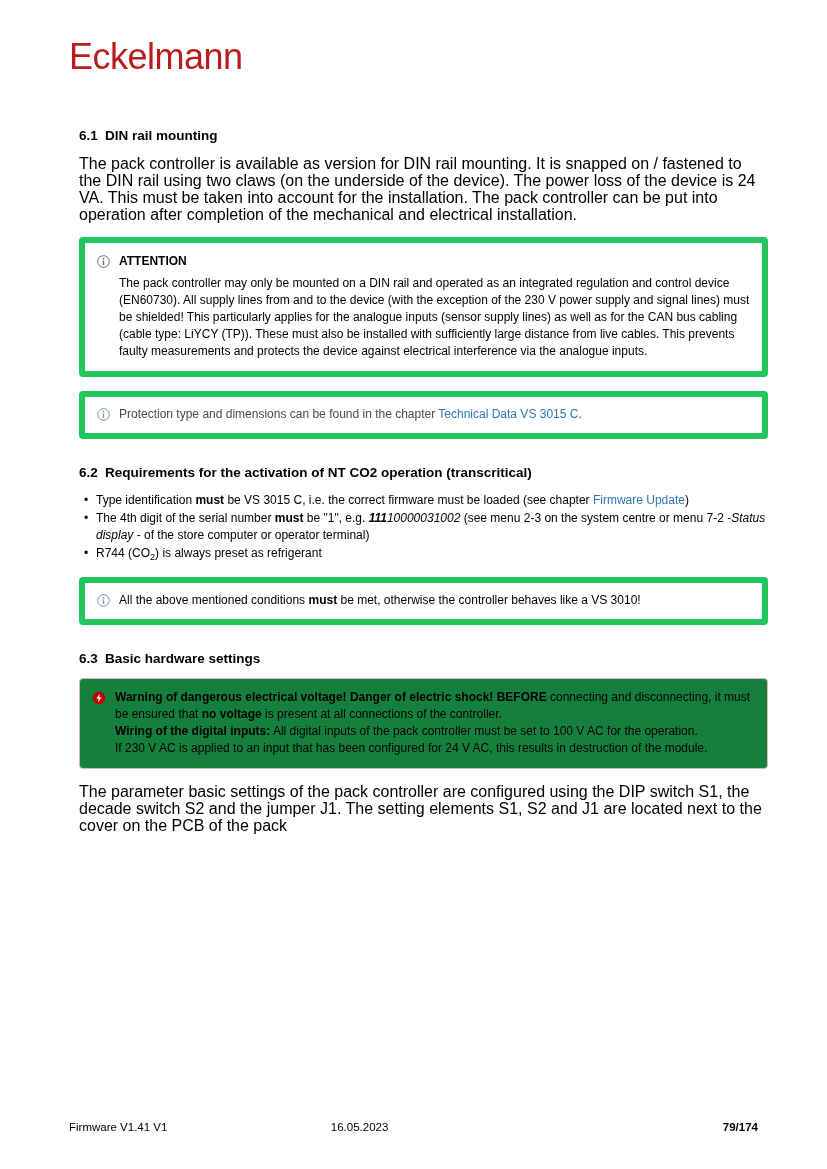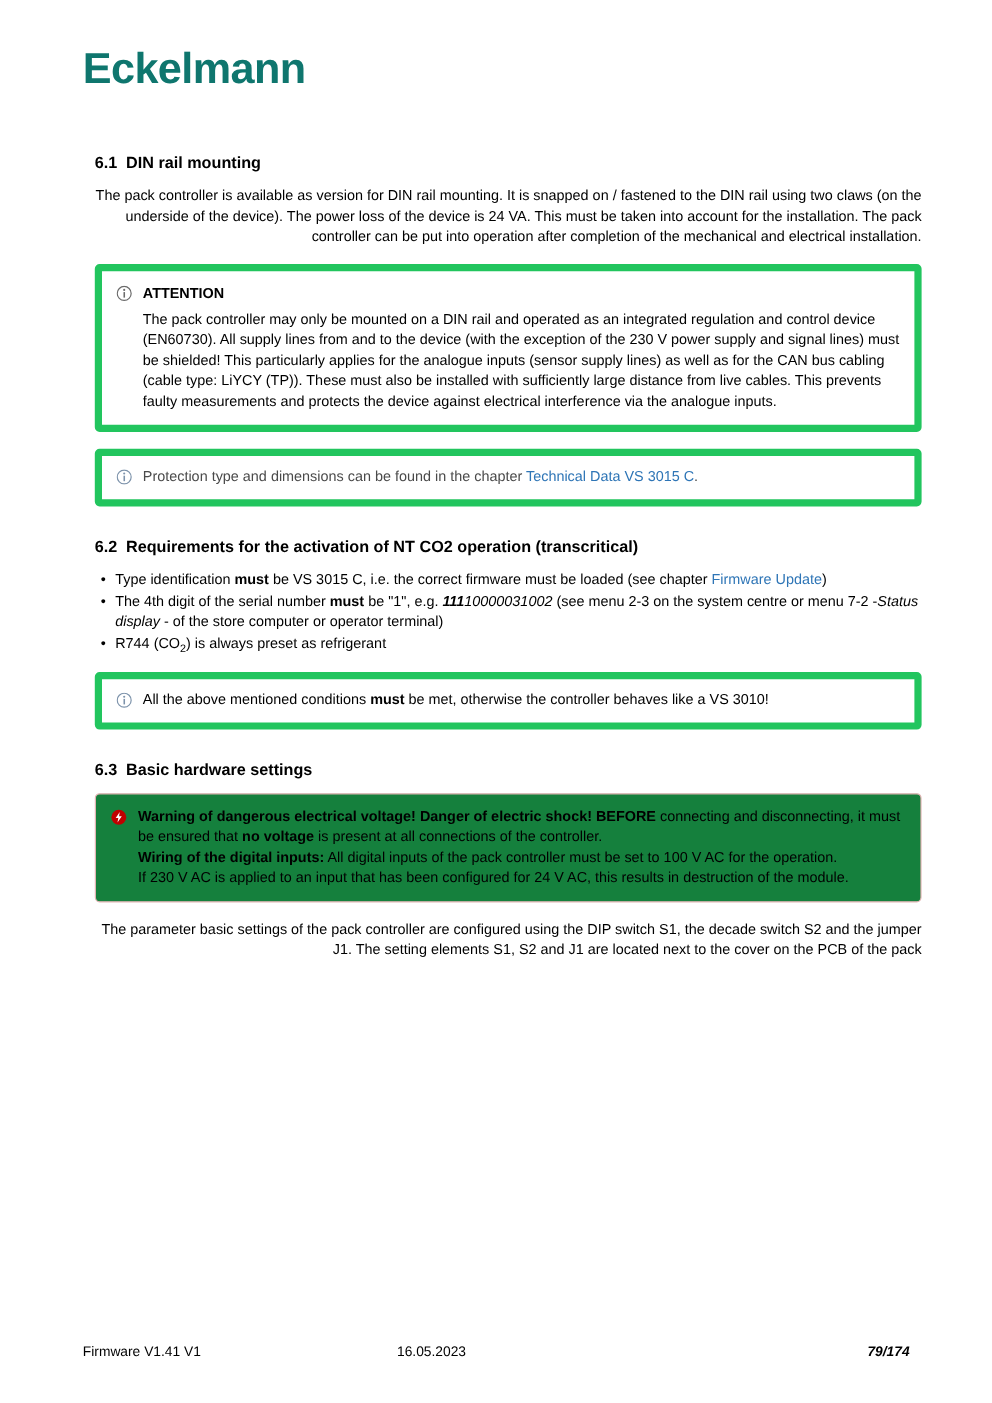--- a/index.html
+++ b/index.html
@@ -20,46 +20,46 @@
     width: 827px;
     height: 1169px;
     box-sizing: border-box;
     padding: 0 69px;
   }
   .brand {
     position: absolute;
     left: 69px;
     top: 36px;
     font-size: 36px;
-    font-weight: bold;
-    color: #0f766e;
+    font-weight: normal;
+    color: #b91c1c;
     letter-spacing: -0.5px;
     font-family: "Liberation Sans", sans-serif;
   }
   .content {
     position: absolute;
     left: 79px;
     top: 128px;
     width: 689px;
   }
   h2.section {
     font-size: 13.5px;
     font-weight: bold;
     margin: 0 0 12px 0;
     color: #000;
   }
   h2.section .num {
     display: inline-block;
     min-width: 26px;
   }
   p.body {
-    font-size: 12px;
+    font-size: 16px;
     line-height: 17px;
     margin: 0 0 14px 0;
-    text-align: right;
+    text-align: left;
   }
   .box {
     border: 6px solid #22c55e;
     border-radius: 4px;
     background: #ffffff;
     padding: 10px 12px 11px 12px;
     margin: 0 0 14px 0;
     box-sizing: border-box;
     display: flex;
     gap: 9px;
@@ -131,21 +131,21 @@
     left: 69px;
     top: 1121px;
     width: 689px;
     font-size: 11.5px;
     color: #000;
     display: flex;
     align-items: flex-end;
   }
   .footer .f-left { width: 38%; }
   .footer .f-mid { width: 34%; text-align: left; }
-  .footer .f-right { flex: 1; text-align: right; font-weight: bold; font-style: italic; }
+  .footer .f-right { flex: 1; text-align: right; font-weight: bold; }
 </style>
 </head>
 <body>
 
 <div class="page">
 
   <div class="brand">Eckelmann</div>
 
   <div class="content">
 

